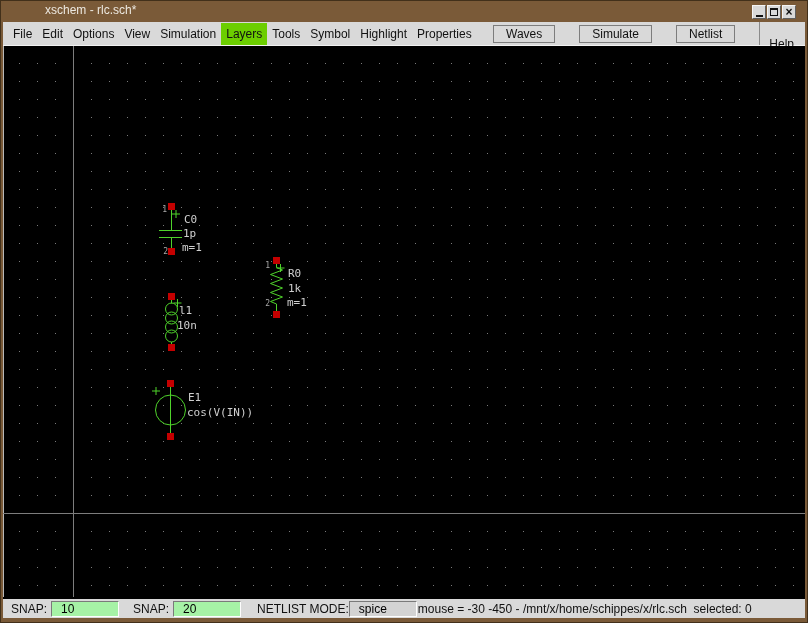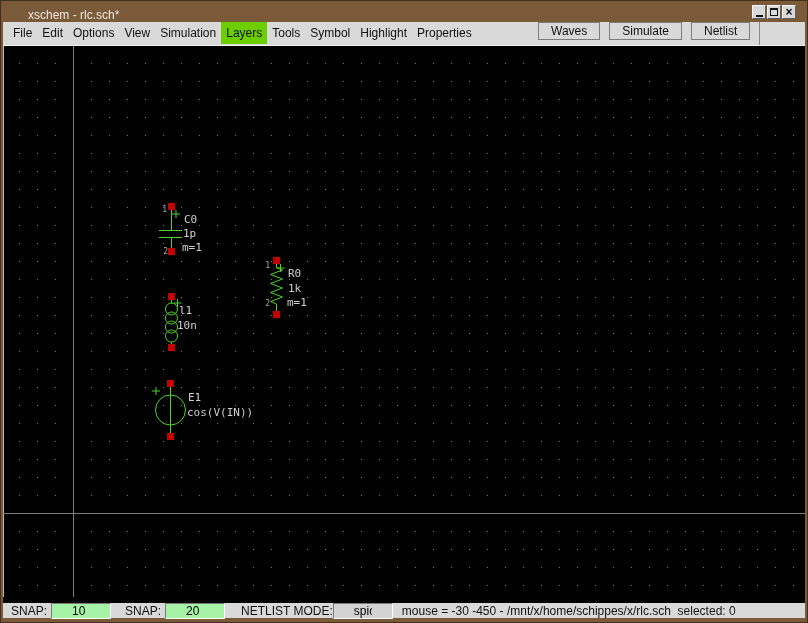--- a/index.html
+++ b/index.html
@@ -8,50 +8,50 @@
   .window {
     position:relative; width:808px; height:623px;
     background:var(--frame,#7a5a38);
     font-family:"Liberation Sans", sans-serif;
     box-shadow: inset 0 0 0 1px #42301a;
     overflow:hidden;
   }
 
   
   .titlebar {
-    position:absolute; left:3px; top:3px; right:3px; height:19px;
-    display:flex; align-items:flex-end;
+    position:absolute; left:20px; top:3px; right:3px; height:19px;
+    display:flex; align-items:flex-start;
     color:var(--titlebar-text,#ece8e0); font-size:12px;
     padding-left:25px;
   }
   .win-buttons { position:absolute; right:9px; top:2px; display:flex; gap:1px; }
   .win-btn {
     width:14px; height:14px; background:#d9d9d9;
     border:1px solid; border-color:#f5f5f5 #5f5f5f #5f5f5f #f5f5f5;
     display:flex; align-items:center; justify-content:center;
     cursor:default; position:relative;
   }
   .glyph-min { width:7px; height:2px; background:#111; margin-top:7px; }
   .glyph-max { width:8px; height:8px; border:1px solid #111; border-top-width:2px; }
   .glyph-close { font-size:12px; font-weight:bold; color:#111; line-height:10px; }
 
   
   .menubar {
     position:absolute; left:3px; top:22px; right:3px; height:24px;
     background:var(--menubar-bg,#d9d9d9);
-    display:flex; align-items:flex-start;
+    display:flex; align-items:center;
     font-size:12px; color:#111; padding-left:5px;
     border-bottom:1px solid #f2f2f2;
   }
   .menu-item { padding:4px 5px; white-space:nowrap; }
   .menu-item.highlighted { background:var(--layers-highlight,#6cce00); }
   .menubar-spacer { flex:1; }
   .mb-button {
     border:1px solid #7d7d7d; background:var(--menubar-bg,#d9d9d9);
-    font-size:12px; color:#111; padding:2px 12px; margin-right:9px;
+    font-size:12px; color:#111; padding:2px 12px; margin-right:24px;
     height:18px; line-height:13px;
     font-family:"Liberation Sans", sans-serif;
   }
   .mb-divider { width:1px; align-self:stretch; background:#8a8a8a; }
   .help-item { padding:4px 9px; margin-right:2px;margin-top:21px; }
 
   
   .canvas {
     position:absolute; left:3px; top:46px; width:802px; height:551px;
     background-color:var(--canvas-bg,#000);
@@ -68,31 +68,31 @@
   .sym  { stroke:var(--symbol-green,#4fd32b); fill:none; stroke-width:1; }
   .term { fill:var(--terminal-red,#c40000); stroke:none; }
   .lbl  { fill:var(--label-text,#cfcfcf); font-family:"DejaVu Sans Mono", monospace; font-size:11px; }
   .pin  { fill:#a9a9a9; font-family:"DejaVu Sans Mono", monospace; font-size:8px; }
 
   
   .statusbar {
     position:absolute; left:3px; top:597px; right:3px; height:21px;
     background:var(--menubar-bg,#d9d9d9);
     display:flex; align-items:center; font-size:12px; color:#111;
-    padding-left:8px; border-top:6px solid #000000;
+    padding-left:8px; border-top:2px solid #000000;
   }
   .sb-label { white-space:nowrap; margin-right:4px; }
   .sb-entry {
-    height:16px; width:60px; font-size:12px; padding:0 20px;
+    height:16px; width:68px; font-size:12px; padding:0 9px;
     border:1px solid; border-color:#7a7a7a #fdfdfd #fdfdfd #7a7a7a;
     font-family:"Liberation Sans", sans-serif;
   }
   .sb-entry.green { background:var(--entry-green,#a6f2a6); }
   .sb-entry.grey  { background:var(--entry-grey,#d3d3d3); }
-  .sb-status { margin-left:9px; white-space:pre; }
+  .sb-status { margin-left:1px; white-space:pre; }
   .mr12 { margin-right:14px; }
   .mr10 { margin-right:0; }
 </style>
 </head>
 <body>
 
 <div class="window">
 
   <div class="titlebar">
     <span>xschem - rlc.sch*</span>

